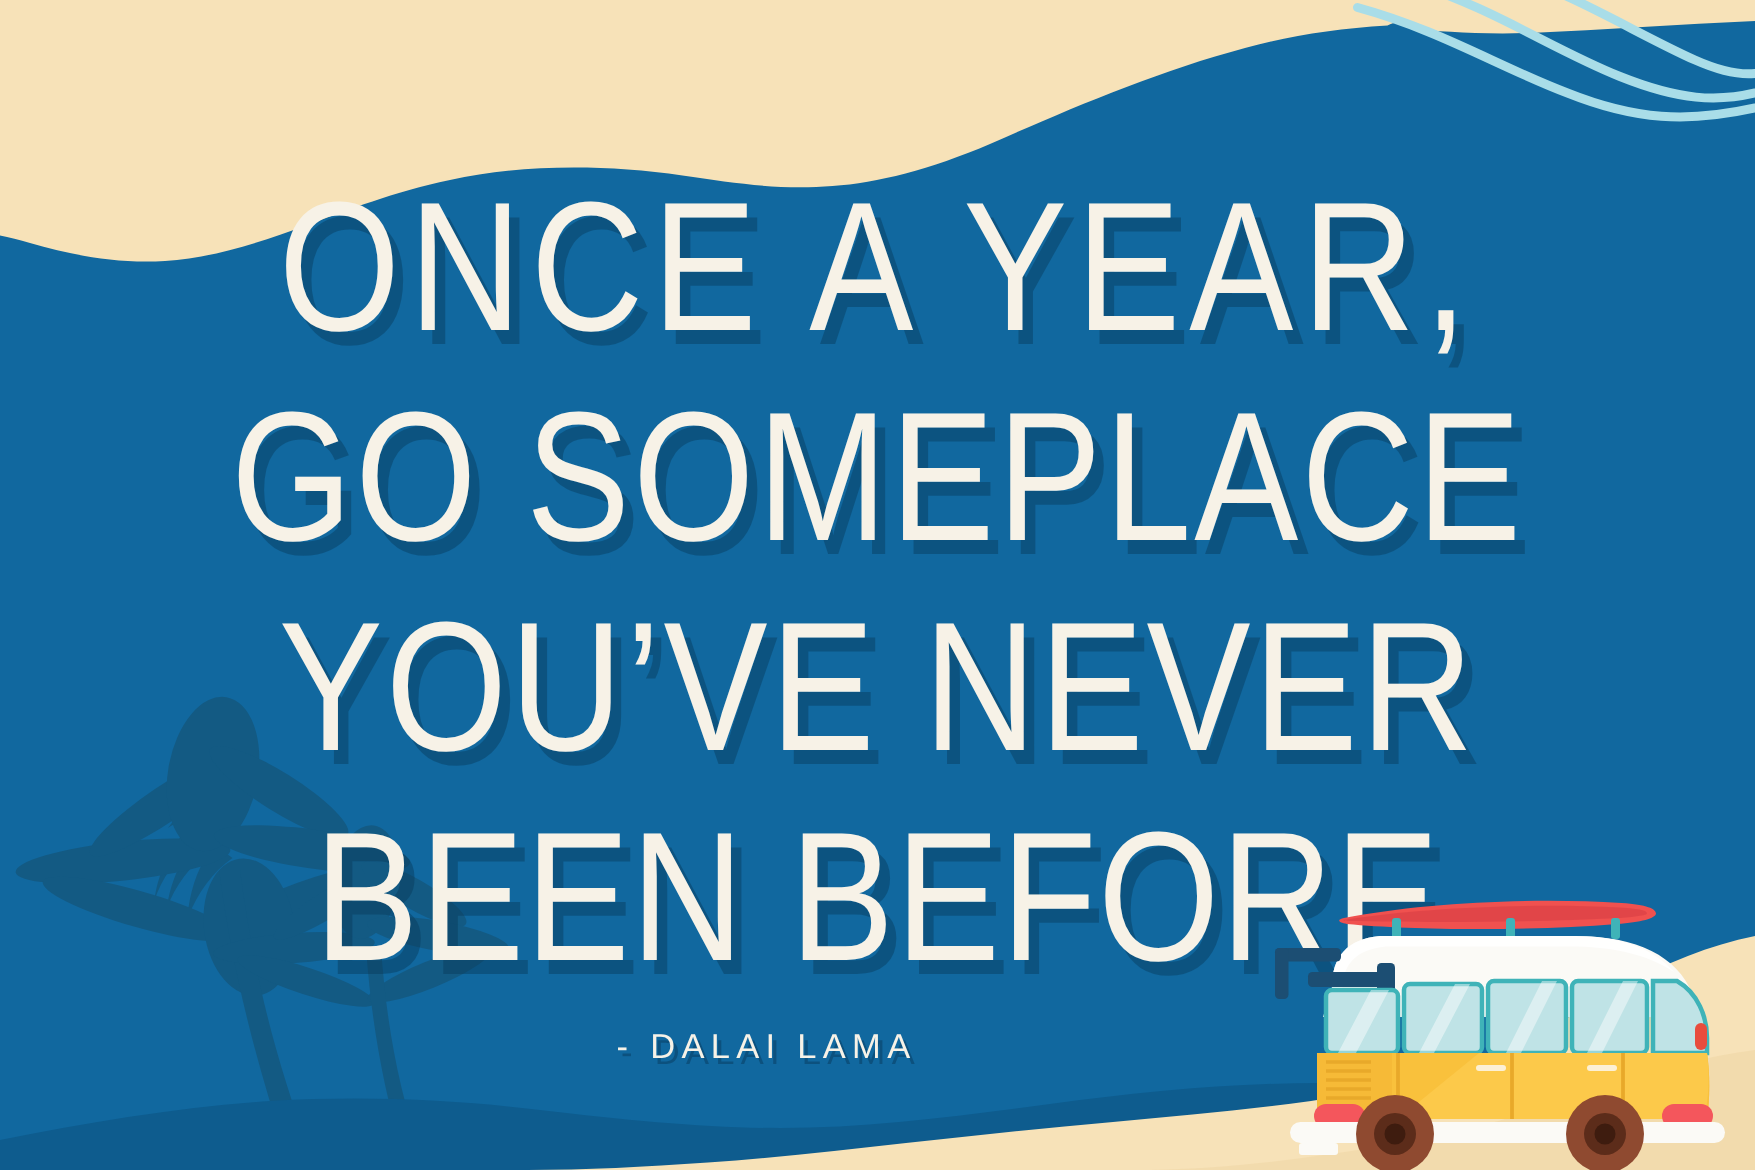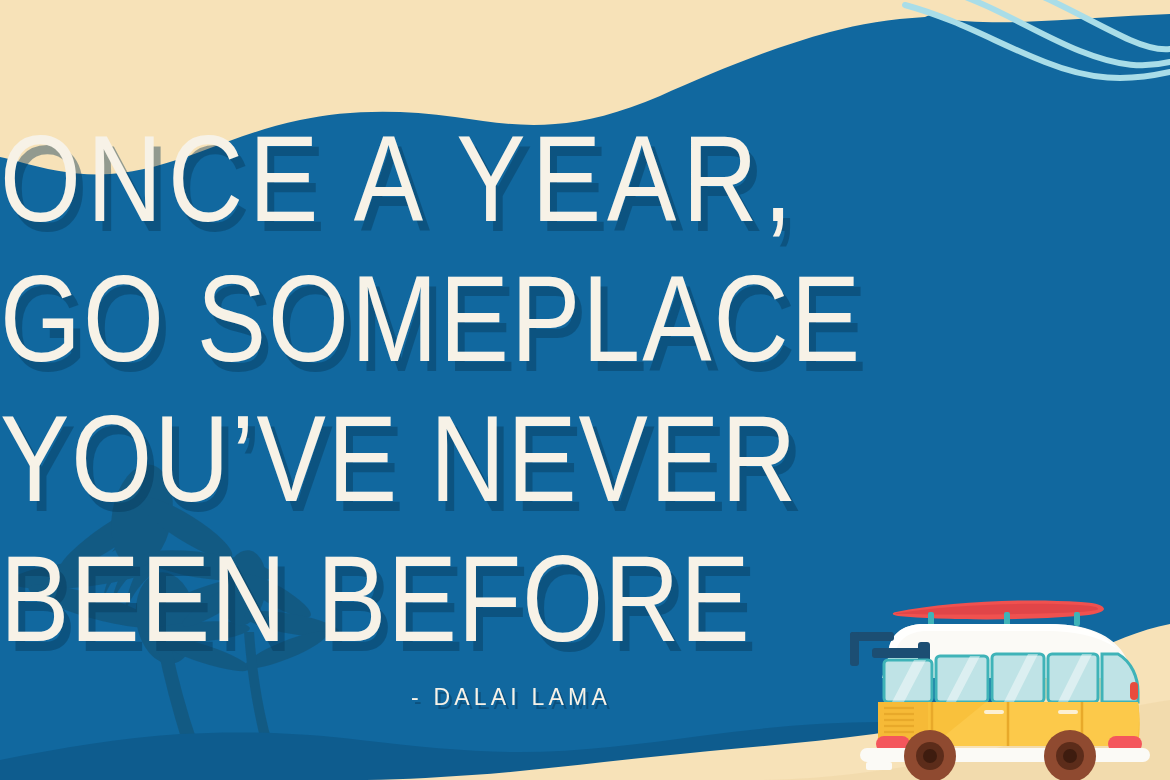--- a/index.html
+++ b/index.html
@@ -25,20 +25,21 @@
     height: 780px;
     pointer-events: none;
   }
 
   
   #quote-block {
     position: absolute;
     left: 0;
     top: 96px;
     width: 1170px;
+    text-align: center;
     z-index: 40;
   }
   .quote-line {
     display: block;
     color: #F7F2E7;
     font-family: "Liberation Sans", sans-serif;
     font-weight: 400;
     font-size: 104px;
     line-height: 140px;
     letter-spacing: 1px;

